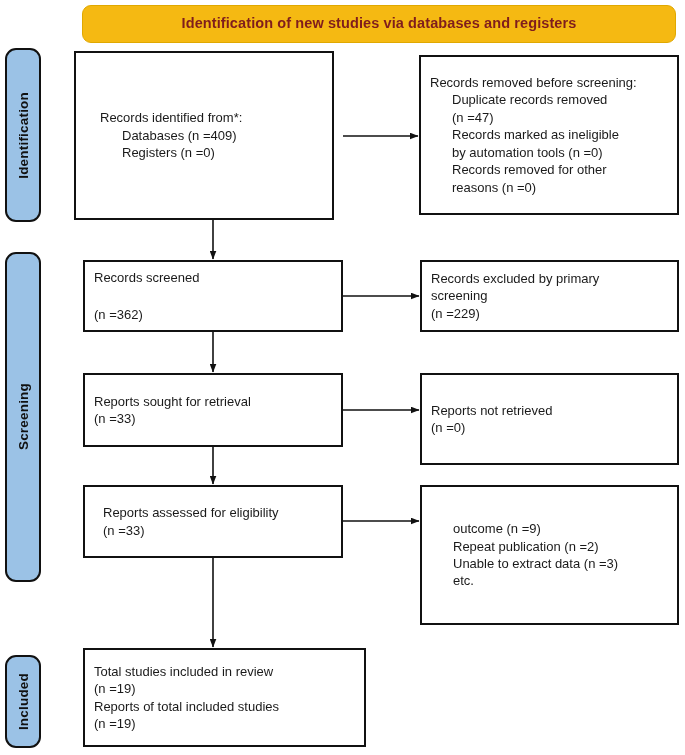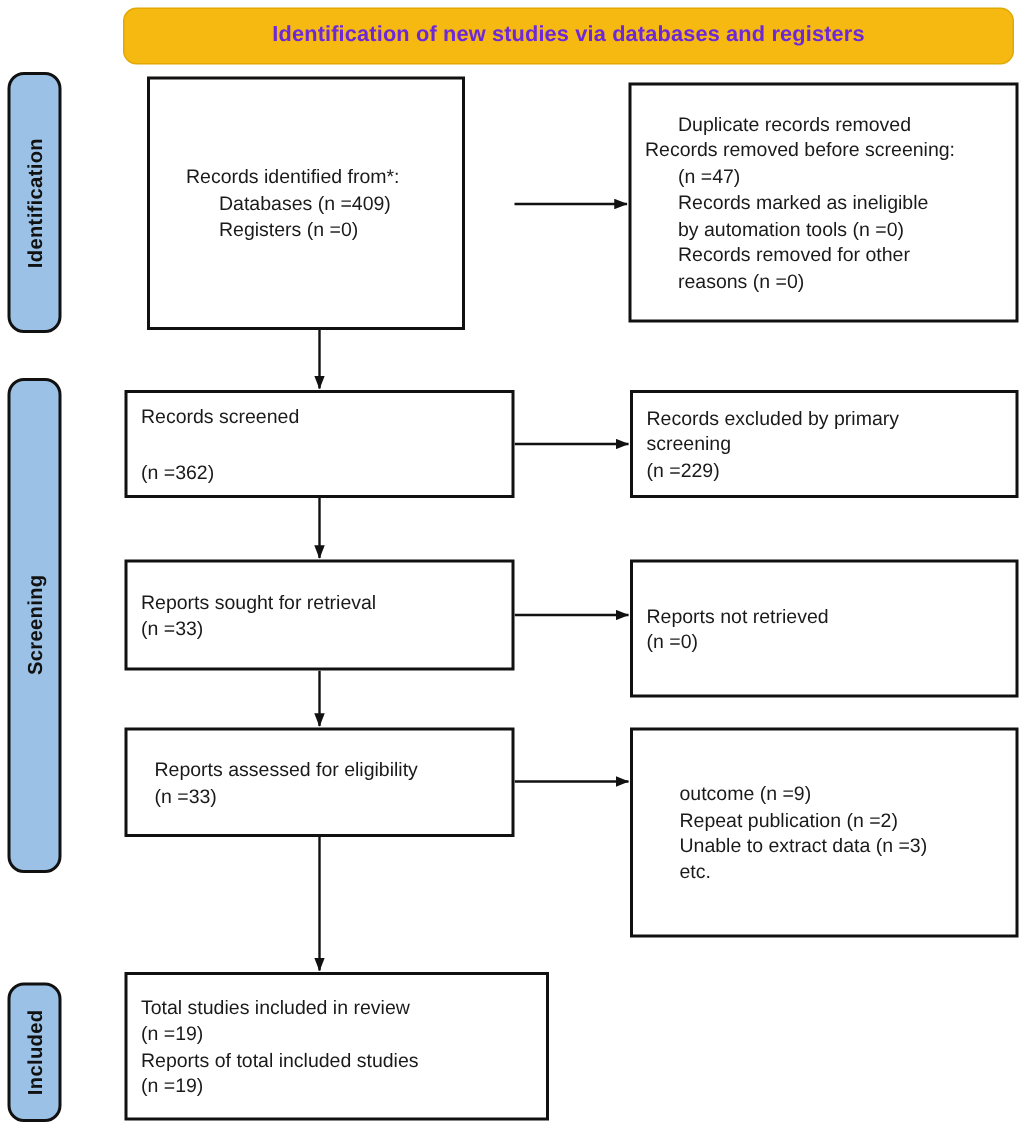--- a/index.html
+++ b/index.html
@@ -32,21 +32,21 @@
     border: 1.5px solid #E0A800;
     border-radius: 9px;
     display: flex;
     align-items: center;
     justify-content: center;
     box-sizing: border-box;
   }
   .phase-banner-label {
     font-size: 14.5px;
     font-weight: bold;
-    color: #6d28d9;
+    color: #7f1d1d;
     letter-spacing: 0.1px;
     text-align: center;
     line-height: 1.1;
   }
 
   
   .stage-tab {
     position: absolute;
     left: 5px;
     width: 36px;
@@ -85,21 +85,21 @@
   .flow-box .line {
     font-size: 13px;
     line-height: 1.34;
     color: #1a1a1a;
     white-space: pre-wrap;
   }
   .flow-box .line.indent  { padding-left: 22px; }
   .flow-box .line.indent2 { padding-left: 22px; }
 
   
-  #box-identified        { left: 98px;  top: 51px;  width: 212px; height: 169px; padding-left: 24px; }
+  #box-identified        { left: 74px;  top: 51px;  width: 260px; height: 169px; padding-left: 24px; }
   #box-screened          { left: 83px;  top: 260px; width: 260px; height: 72px; gap: 20px;  }
   #box-sought            { left: 83px;  top: 373px; width: 260px; height: 74px;  }
   #box-assessed          { left: 83px;  top: 485px; width: 260px; height: 73px; padding-left: 18px;  }
   #box-included-total    { left: 83px;  top: 648px; width: 283px; height: 99px;  }
 
   
   #box-removed-before    { left: 419px; top: 55px;  width: 260px; height: 160px; }
   #box-excluded-primary  { left: 420px; top: 260px; width: 259px; height: 72px;  }
   #box-not-retrieved     { left: 420px; top: 373px; width: 259px; height: 92px;  }
   #box-reports-excluded  { left: 420px; top: 485px; width: 259px; height: 140px; }
@@ -159,22 +159,22 @@
     <line x1="213" y1="558" x2="213" y2="647" stroke="#111111" stroke-width="1.6" marker-end="url(#arrowhead)"></line>
   </svg>
 
   <div class="flow-box" id="box-identified">
     <div class="line">Records identified from*:</div>
     <div class="line indent">Databases (n =409)</div>
     <div class="line indent">Registers (n =0)</div>
   </div>
 
   <div class="flow-box" id="box-removed-before">
+    <div class="line"><span>Records removed </span><span class="italic">before screening</span><span>:</span></div>
     <div class="line indent">Duplicate records removed</div>
-    <div class="line"><span>Records removed </span><span class="italic">before screening</span><span>:</span></div>
     <div class="line indent">(n =47)</div>
     <div class="line indent">Records marked as ineligible</div>
     <div class="line indent">by automation tools (n =0)</div>
     <div class="line indent">Records removed for other</div>
     <div class="line indent">reasons (n =0)</div>
   </div>
 
   <div class="flow-box" id="box-screened">
     <div class="line">Records screened</div>
     <div class="line">(n =362)</div>

